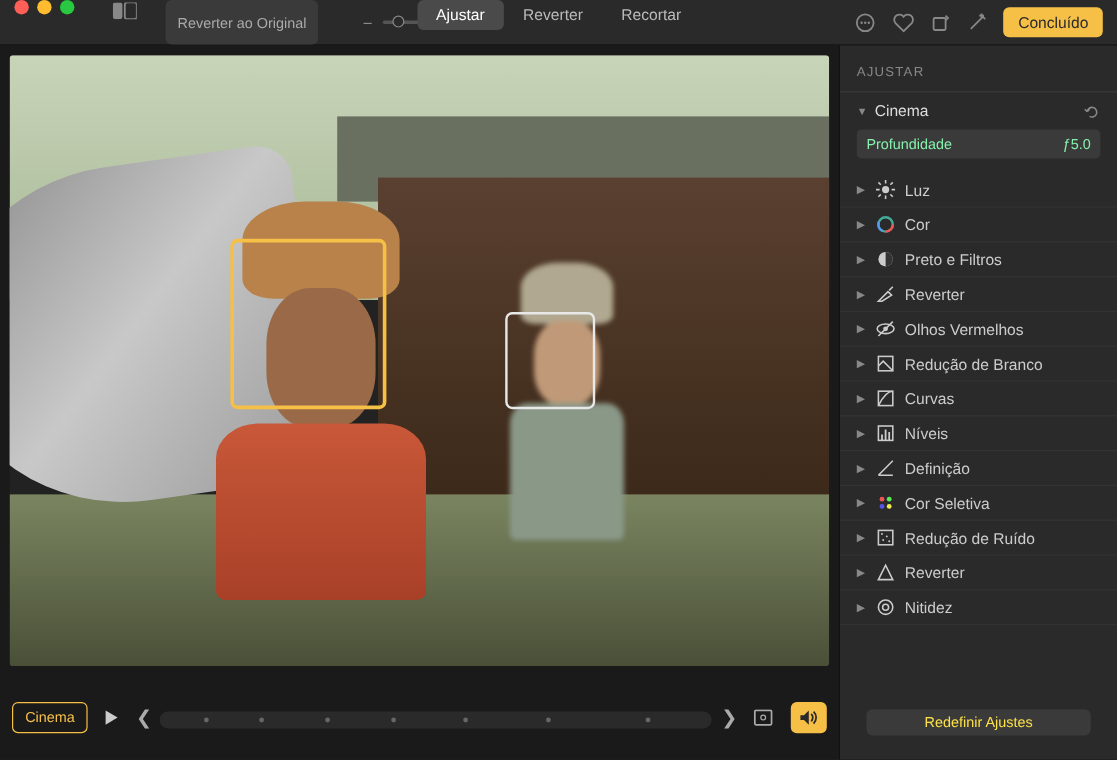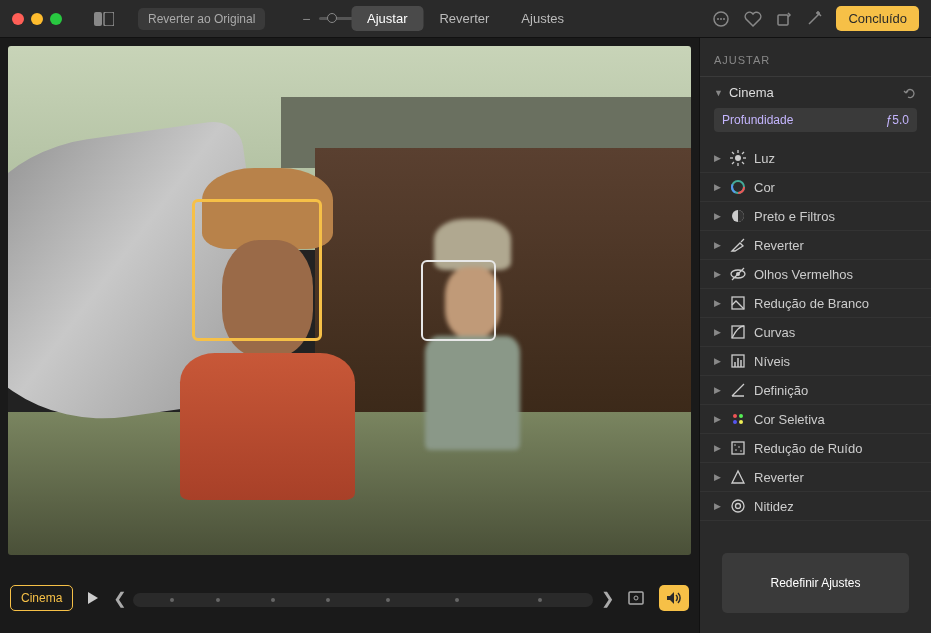--- a/index.html
+++ b/index.html
@@ -1,19 +1,19 @@
 <!DOCTYPE html>
 <html><head>
 <meta charset="utf-8">
 <style>
 * { margin: 0; padding: 0; box-sizing: border-box; font-family: -apple-system, BlinkMacSystemFont, "Helvetica Neue", sans-serif; }
 body { background: #1e1e1e; color: #ccc; width: 931px; height: 633px; overflow: hidden; position: relative; }
 
 
-.titlebar { height: 38px; background: #2a2a2a; display: flex; align-items: center; padding: 0 12px; gap: 24px; border-bottom: 1px solid #111; }
+.titlebar { height: 38px; background: #2a2a2a; display: flex; padding: 0 12px; gap: 24px; border-bottom: 1px solid #111; }
 .traffic { display: flex; gap: 7px; margin-right: 8px; }
 .dot { width: 12px; height: 12px; border-radius: 50%; }
 .dot.red { background: #ff5f57; }
 .dot.yel { background: #febc2e; }
 .dot.grn { background: #28c840; }
 .tb-icon { width: 20px; height: 18px; display: flex; align-items: center; justify-content: center; color: #888; cursor: pointer; }
 .revert-btn { background: #3a3a3a; border: none; color: #aaa; font-size: 12px; padding: 4px 10px; border-radius: 5px; cursor: pointer; }
 .zoom-group { display: flex; align-items: center; gap: 6px; margin-left: 10px; }
 .zoom-btn { color: #888; font-size: 14px; cursor: pointer; width: 14px; text-align: center; }
 .zoom-slider { width: 60px; height: 3px; background: #555; border-radius: 2px; position: relative; }
@@ -64,26 +64,26 @@
 .cinema-btn { background: transparent; border: 1px solid #f6c047; color: #f6c047; font-size: 12px; padding: 5px 10px; border-radius: 5px; cursor: pointer; }
 .tl-icon-btn { width: 30px; height: 26px; display: flex; align-items: center; justify-content: center; border-radius: 5px; cursor: pointer; color: #aaa; }
 .tl-icon-btn.active { background: #f6c047; color: #2a2a2a; }
 
 
 .sidebar { width: 232px; background: #2a2a2a; border-left: 1px solid #111; display: flex; flex-direction: column; padding: 10px 0; }
 .side-header { font-size: 11px; letter-spacing: 1px; color: #888; padding: 6px 14px 10px; border-bottom: 1px solid #3a3a3a; }
 .cinema-sec { padding: 8px 14px; }
 .cinema-row { display: flex; justify-content: space-between; align-items: center; font-size: 13px; color: #ddd; }
 .reset-ic { color: #888; cursor: pointer; }
-.depth-row { display: flex; justify-content: space-between; align-items: center; background: #3a3a3a; border-radius: 4px; padding: 5px 8px; margin-top: 8px; font-size: 12px; color: #c4b5fd; }
+.depth-row { display: flex; justify-content: space-between; align-items: center; background: #3a3a3a; border-radius: 4px; padding: 5px 8px; margin-top: 8px; font-size: 12px; color: #86efac; }
 .adj-list { flex: 1; overflow-y: auto; padding: 4px 0; }
 .adj-item { display: flex; align-items: center; padding: 6px 14px; gap: 8px; font-size: 13px; color: #ccc; border-bottom: 1px solid #333; cursor: pointer; }
 .adj-chev { color: #888; font-size: 9px; width: 8px; }
 .adj-icon { width: 16px; height: 16px; display: flex; align-items: center; justify-content: center; flex-shrink: 0; }
-.reset-btn { margin: 10px 22px; background: #3a3a3a; border: none; color: #ffffff; font-size: 12px; padding: 23px; border-radius: 5px; cursor: pointer; }
+.reset-btn { margin: 10px 22px; background: #3a3a3a; border: none; color: #fde047; font-size: 12px; padding: 4px; border-radius: 5px; cursor: pointer; }
 
 svg { display: block; }
 </style>
 </head>
 <body>
 
 <div class="titlebar">
   <div class="traffic">
     <div class="dot red"></div>
     <div class="dot yel"></div>
@@ -99,21 +99,21 @@
   <div class="zoom-group">
     <span class="zoom-btn">−</span>
     <div class="zoom-slider">
         <div class="zoom-thumb"></div>
       </div>
     <span class="zoom-btn">+</span>
   </div>
   <div class="seg">
     <button class="seg-btn active">Ajustar</button>
     <button class="seg-btn">Reverter</button>
-    <button class="seg-btn">Ajustes</button>
+    <button class="seg-btn">Recortar</button>
   </div>
   <div class="tb-right">
     <span class="tb-ricon">
         <svg width="18" height="18" viewBox="0 0 18 18">
           <circle cx="9" cy="9" r="7" fill="none" stroke="#888" stroke-width="1.5"></circle>
           <circle cx="6" cy="9" r="1" fill="#888"></circle>
           <circle cx="9" cy="9" r="1" fill="#888"></circle>
           <circle cx="12" cy="9" r="1" fill="#888"></circle>
         </svg>
       </span>

